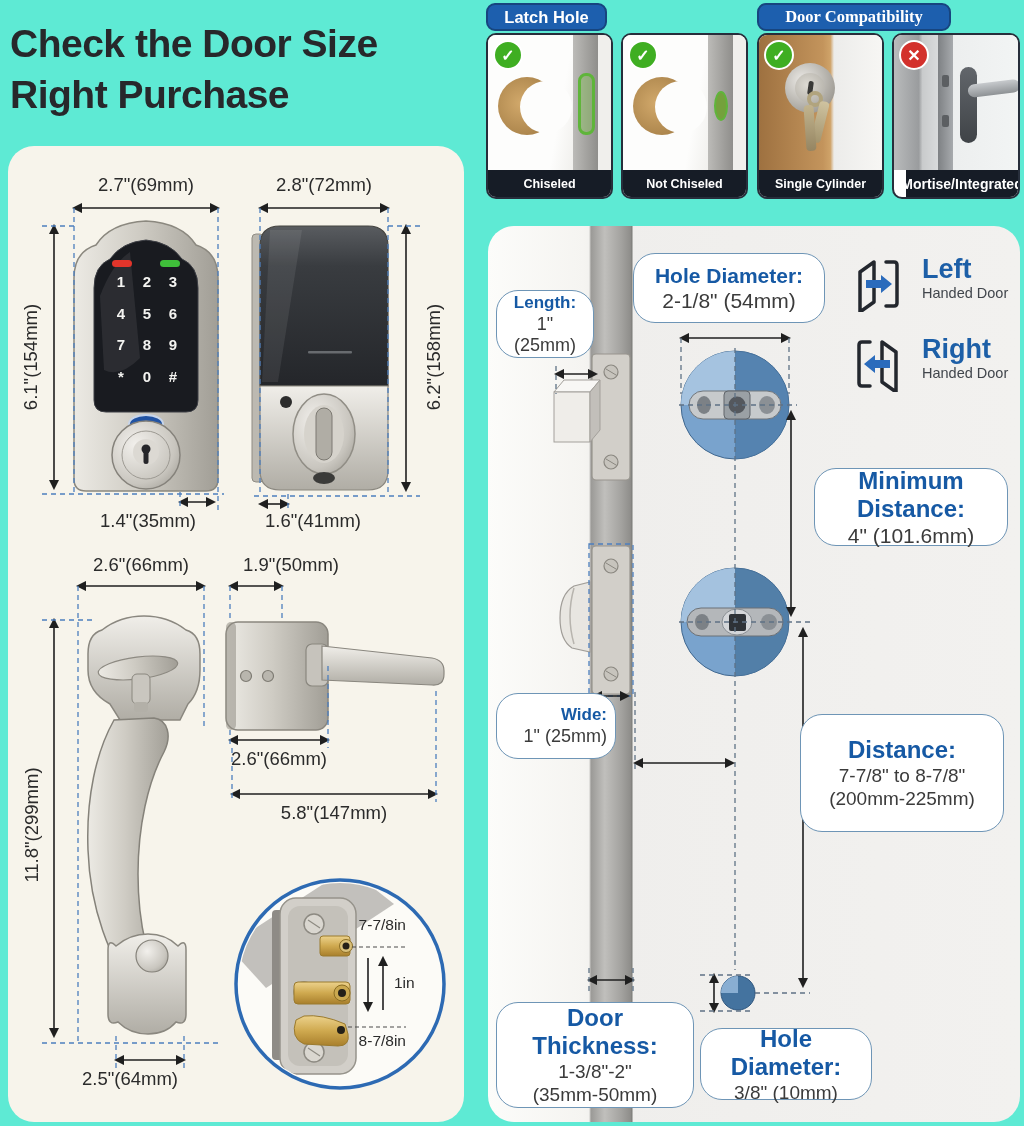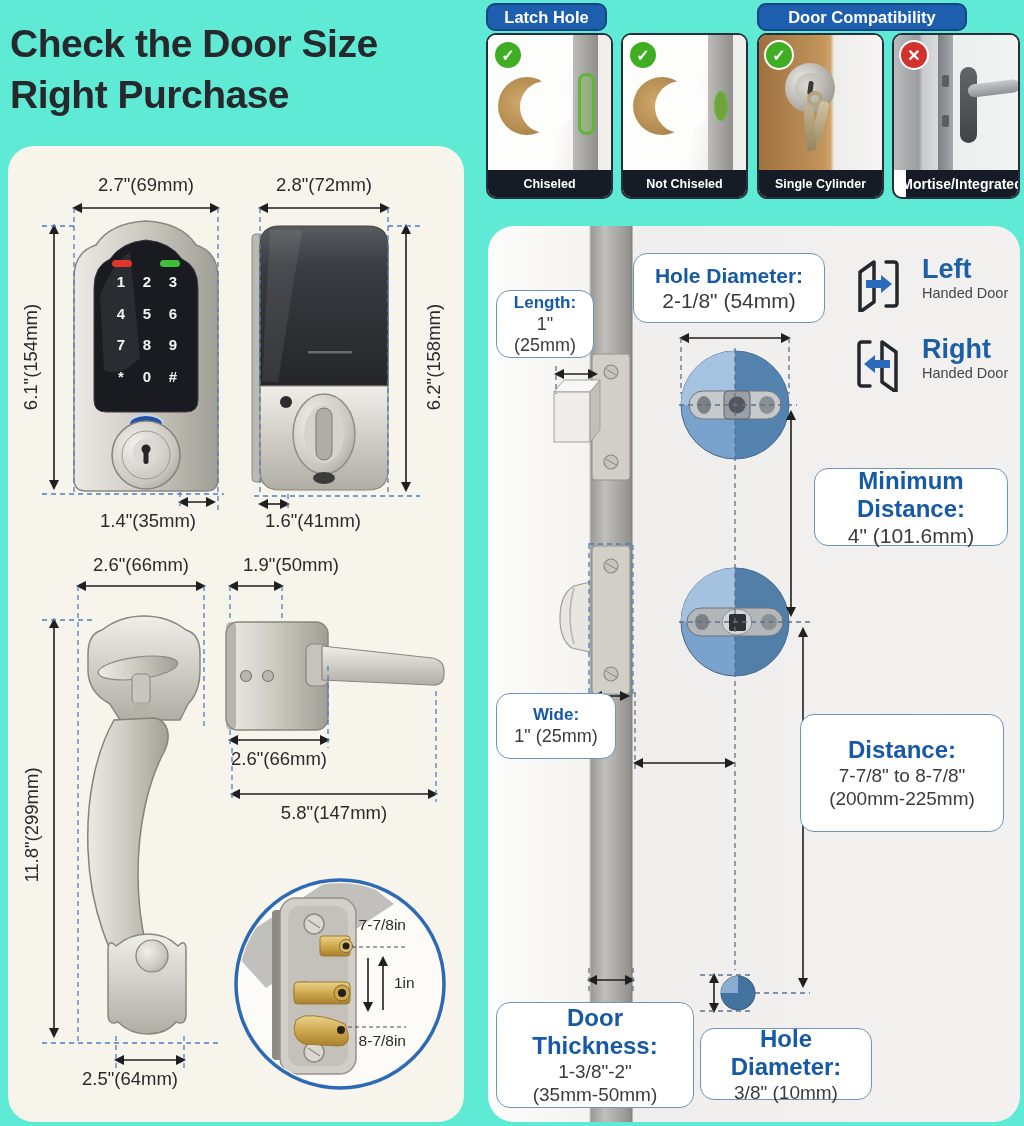--- a/index.html
+++ b/index.html
@@ -59,21 +59,21 @@
           background:linear-gradient(to right,#fcfcfa 0%,#f5f4f1 18%,#efeeec 21%,#f2f1ef 100%);}
   
   .dm{position:absolute;font-size:18.5px;color:#2b2b2b;white-space:nowrap;transform:translateX(-50%);}
   .dmv{position:absolute;font-size:18.5px;color:#2b2b2b;white-space:nowrap;text-align:center;transform:rotate(-90deg);}
   .dms{position:absolute;font-size:15.5px;color:#2b2b2b;white-space:nowrap;}
   
   .keypad{position:absolute;left:100px;top:120px;width:78px;height:126px;display:grid;
           grid-template-columns:repeat(3,1fr);align-items:center;justify-items:center;
           color:#f4f4f1;font-size:15px;font-weight:bold;z-index:2;}
   
-  .box{position:absolute;background:#fff;border:1.6px solid #6e95b6;border-radius:14px;text-align:center;
+  .box{position:absolute;background:#fff;border:1.6px solid #6e95b6;border-radius:22px;text-align:center;
        padding:6px 8px;box-sizing:border-box;display:flex;flex-direction:column;justify-content:center;
        gap:1px;z-index:4;}
   .box .t{font-weight:bold;color:#1659a4;font-size:24px;}
   .box .v{color:#3b3b3b;font-size:19px;}
   .box.sm .t{font-size:17px;} .box.sm .v{font-size:18px;}
   .box.lg .t{font-size:21px;} .box.lg .v{font-size:21px;}
   
   .handed{position:absolute;display:flex;align-items:flex-start;gap:20px;z-index:4;}
   .handed .word{font-size:27px;font-weight:bold;color:#1d5fa7;line-height:1;}
   .handed .sub{font-size:14.5px;color:#41464c;margin-top:2px;}
@@ -118,21 +118,21 @@
         <div class="holewhite"></div>
         <div class="goval"></div>
       </div>
       <div class="mark ok">
           <span>✓</span>
         </div>
     </div>
     <div class="card-label">Not Chiseled</div>
   </div>
 
-  <div class="badge" style="left:757px;width:210px;">Door Compatibility</div>
+  <div class="badge" style="left:757px;width:194px;font-family:Liberation Serif, serif;">Door Compatibility</div>
 
   <div class="card" style="left:757px;">
     <div class="card-img">
       <div class="wood"></div>
       <div class="cylout"></div>
       <div class="cylin"></div>
       <div class="keyslot"></div>
       <div class="keyring"></div>
       <div class="key1"></div>
       <div class="key2"></div>
@@ -463,21 +463,21 @@
       <div class="v">1" (25mm)</div>
     </div>
     <div class="box lg" style="left:145px;top:27px;width:192px;height:70px;">
       <div class="t">Hole Diameter:</div>
       <div class="v">2-1/8" (54mm)</div>
     </div>
     <div class="box" style="left:326px;top:242px;width:194px;height:78px;">
       <div class="t">Minimum Distance:</div>
       <div class="v" style="font-size:21px;">4" (101.6mm)</div>
     </div>
-    <div class="box sm" style="left:8px;top:467px;width:120px;height:66px;">
+    <div class="box sm" style="left:8px;top:467px;width:120px;height:66px;text-align:right;">
       <div class="t">Wide:</div>
       <div class="v">1" (25mm)</div>
     </div>
     <div class="box" style="left:312px;top:488px;width:204px;height:118px;">
       <div class="t">Distance:</div>
       <div class="v">7-7/8" to 8-7/8"</div>
       <div class="v">(200mm-225mm)</div>
     </div>
     <div class="box" style="left:8px;top:776px;width:198px;height:106px;">
       <div class="t">Door Thickness:</div>

